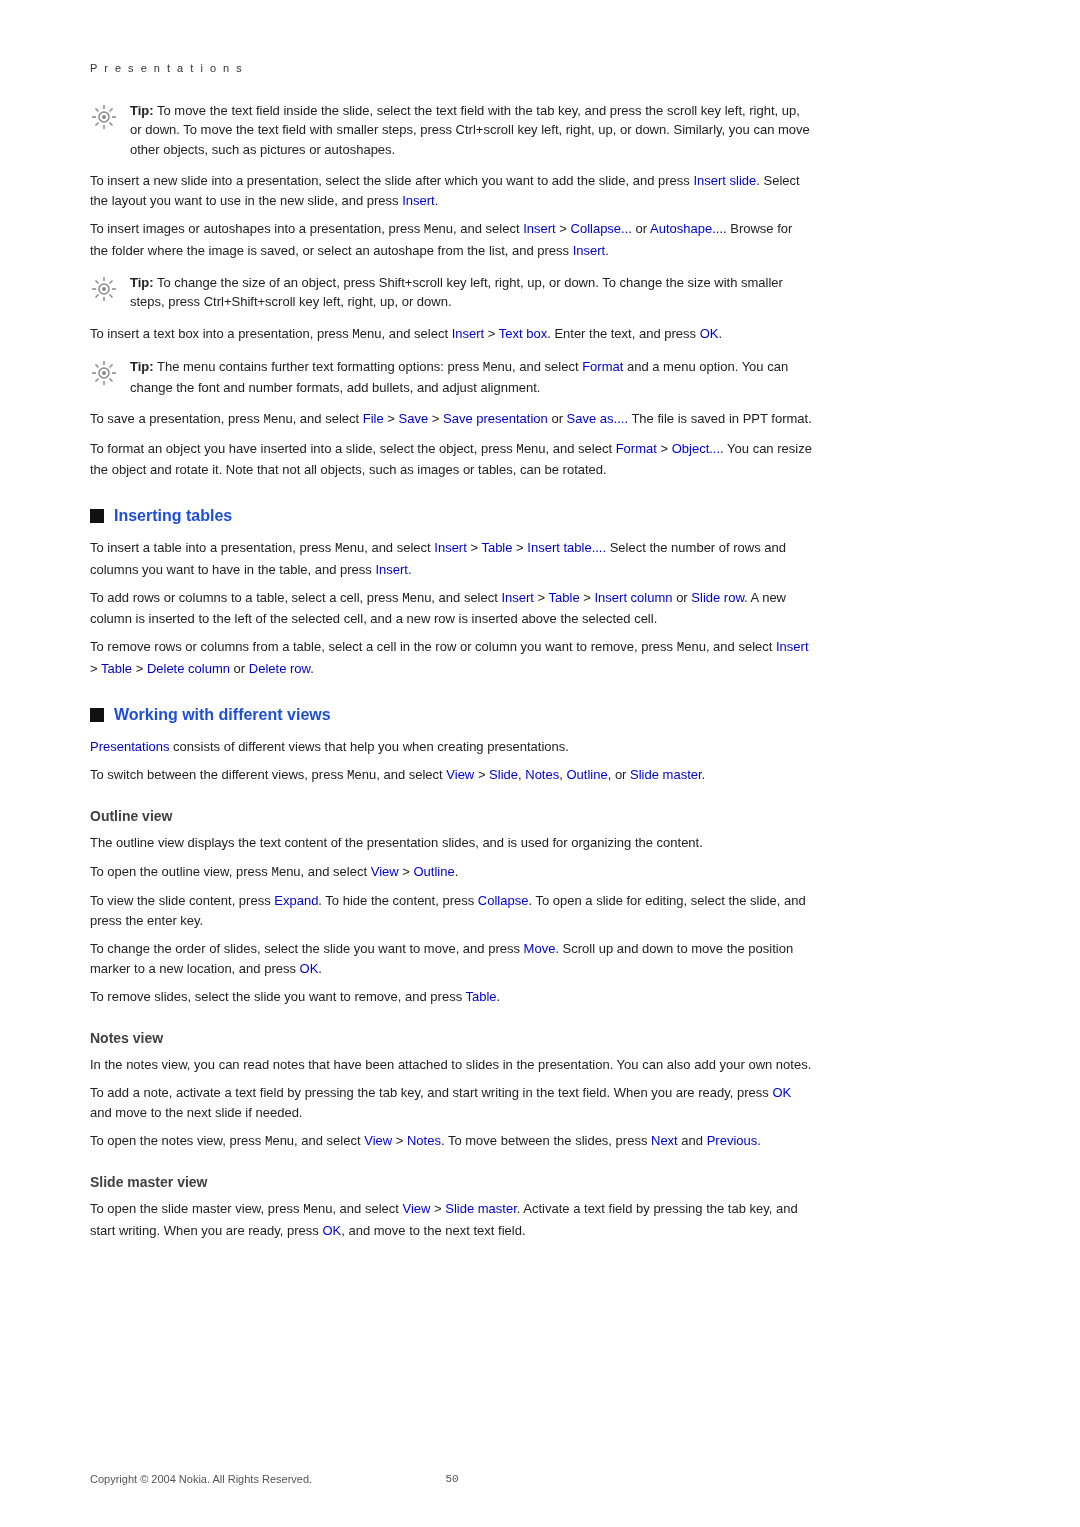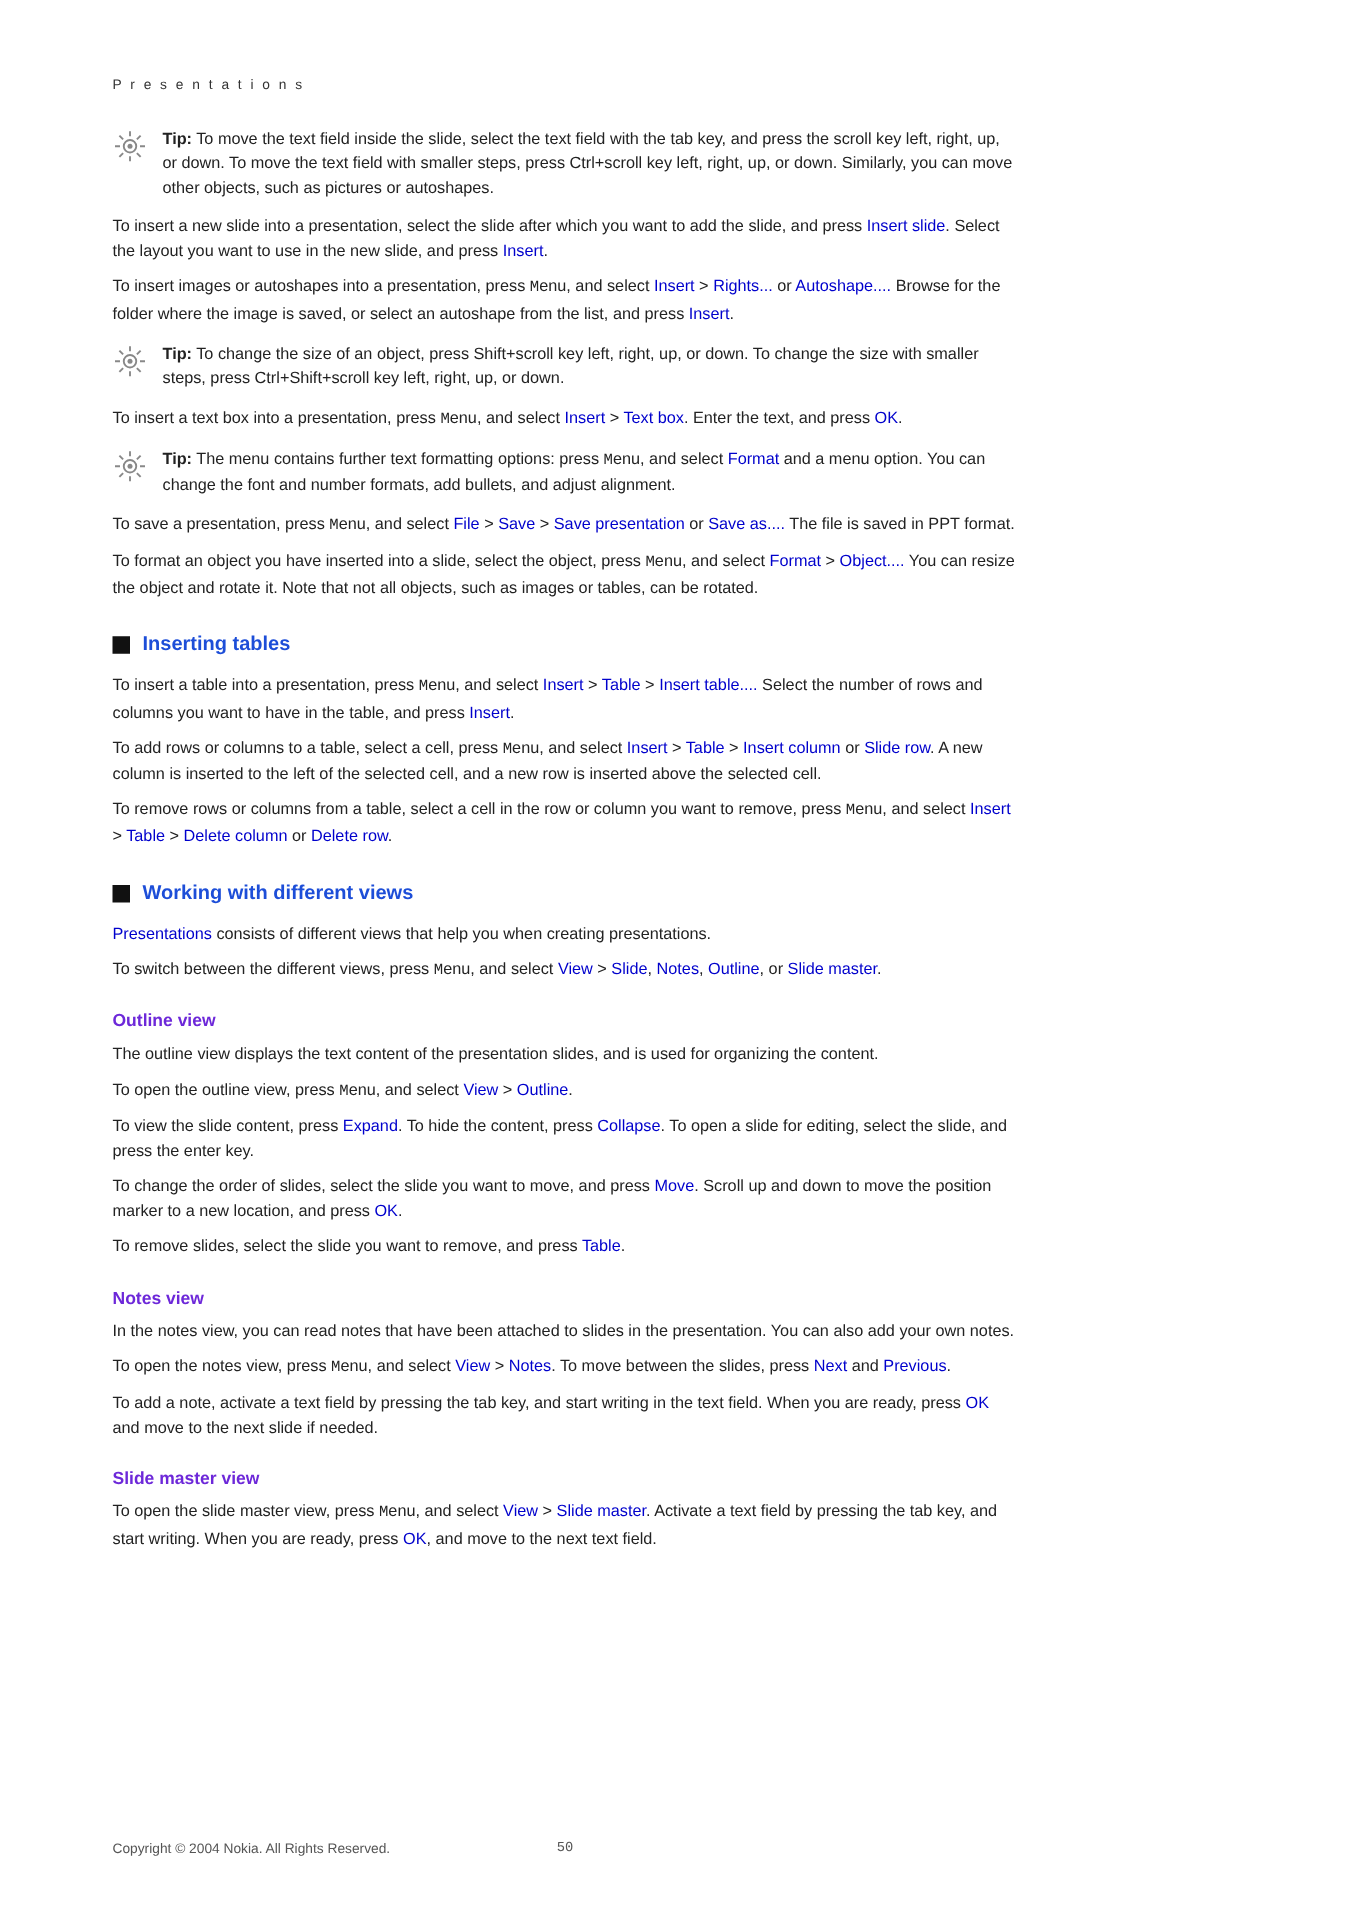--- a/index.html
+++ b/index.html
@@ -95,21 +95,21 @@
       font-family: Arial, sans-serif;
       font-size: 16px;
       font-weight: bold;
       color: #1d4ed8;
     }
 
     .sub-heading {
       font-family: Arial, sans-serif;
       font-size: 14px;
       font-weight: bold;
-      color: #6d28d9;
+      color: #404040;
       margin-top: 20px;
       margin-bottom: 6px;
     }
 
     .page-footer {
       position: absolute;
       bottom: 40px;
       left: 0;
       right: 0;
       display: flex;
@@ -164,21 +164,21 @@
     <div class="tip-text">
       <b>Tip:</b> To move the text field inside the slide, select the text field with the tab key, and press the scroll key left, right, up, or down. To move the text field with smaller steps, press Ctrl+scroll key left, right, up, or down. Similarly, you can move other objects, such as pictures or autoshapes.
     </div>
   </div>
 
   <p class="body-text">
     To insert a new slide into a presentation, select the slide after which you want to add the slide, and press <a class="link" href="#">Insert slide</a>. Select the layout you want to use in the new slide, and press <a class="link" href="#">Insert</a>.
   </p>
 
   <p class="body-text">
-    To insert images or autoshapes into a presentation, press <span class="menu-font">M</span>enu, and select <a class="link" href="#">Insert</a> &gt; <a class="link" href="#">Rights...</a> or <a class="link" href="#">Autoshape....</a> Browse for the folder where the image is saved, or select an autoshape from the list, and press <a class="link" href="#">Insert</a>.
+    To insert images or autoshapes into a presentation, press <span class="menu-font">M</span>enu, and select <a class="link" href="#">Insert</a> &gt; <a class="link" href="#">Collapse...</a> or <a class="link" href="#">Autoshape....</a> Browse for the folder where the image is saved, or select an autoshape from the list, and press <a class="link" href="#">Insert</a>.
   </p>
 
   <div class="tip-block">
     <div class="tip-icon">
       <svg viewBox="0 0 28 28" xmlns="http://www.w3.org/2000/svg">
         <circle cx="14" cy="14" r="5" fill="none" stroke="#888" stroke-width="1.5"></circle>
         <line x1="14" y1="2" x2="14" y2="6" stroke="#888" stroke-width="1.5"></line>
         <line x1="14" y1="22" x2="14" y2="26" stroke="#888" stroke-width="1.5"></line>
         <line x1="2" y1="14" x2="6" y2="14" stroke="#888" stroke-width="1.5"></line>
         <line x1="22" y1="14" x2="26" y2="14" stroke="#888" stroke-width="1.5"></line>
@@ -283,25 +283,25 @@
 
   <div class="sub-heading">
     <span>Notes view</span>
   </div>
 
   <p class="body-text">
     In the notes view, you can read notes that have been attached to slides in the presentation. You can also add your own notes.
   </p>
 
   <p class="body-text">
+    To add a note, activate a text field by pressing the tab key, and start writing in the text field. When you are ready, press <a class="link" href="#">OK</a> and move to the next slide if needed.
+  </p>
+
+  <p class="body-text">
     To open the notes view, press <span class="menu-font">M</span>enu, and select <a class="link" href="#">View</a> &gt; <a class="link" href="#">Notes</a>. To move between the slides, press <a class="link" href="#">Next</a> and <a class="link" href="#">Previous</a>.
-  </p>
-
-  <p class="body-text">
-    To add a note, activate a text field by pressing the tab key, and start writing in the text field. When you are ready, press <a class="link" href="#">OK</a> and move to the next slide if needed.
   </p>
 
   <div class="sub-heading">
     <span>Slide master view</span>
   </div>
 
 
   <p class="body-text">
     To open the slide master view, press <span class="menu-font">M</span>enu, and select <a class="link" href="#">View</a> &gt; <a class="link" href="#">Slide master</a>. Activate a text field by pressing the tab key, and start writing. When you are ready, press <a class="link" href="#">OK</a>, and move to the next text field.
   </p>

